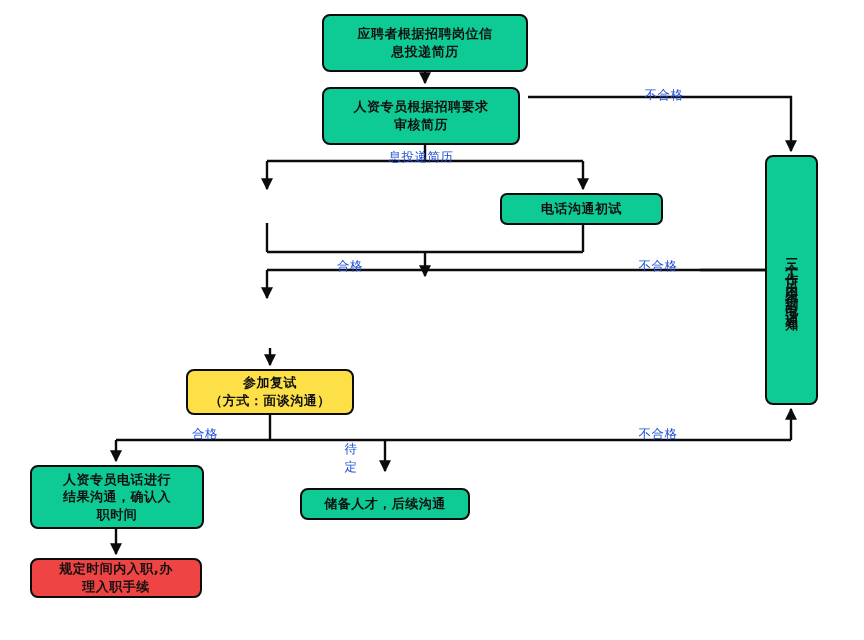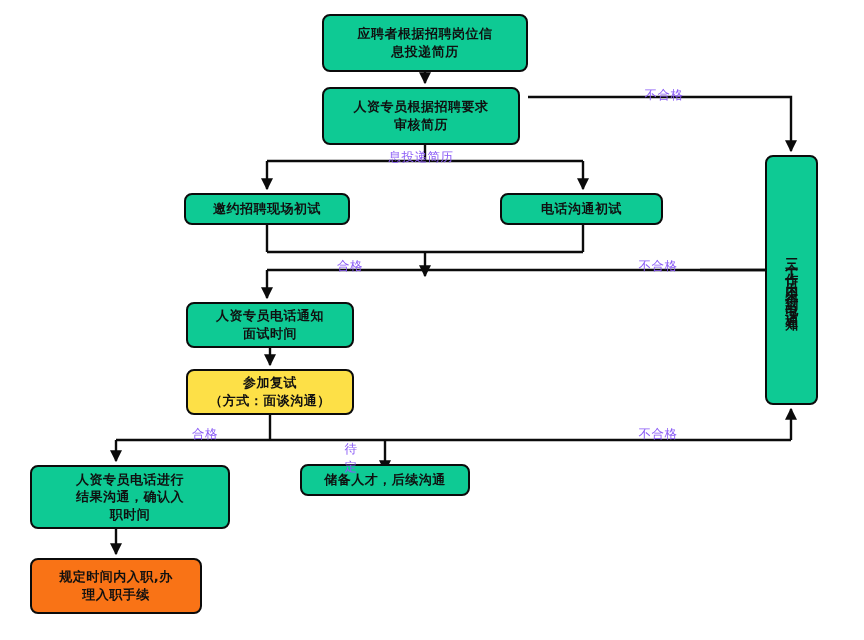--- a/index.html
+++ b/index.html
@@ -52,21 +52,21 @@
     letter-spacing: 5px;
     padding: 8px 2px;
     line-height: 1.2;
   }
   .node.vertical .node-text {
     white-space: normal;
   }
   .edge-label {
     position: absolute;
     font-size: 12.5px;
-    color: #8b5cf6;
+    color: #1d4ed8;
     font-weight: normal;
     white-space: pre-line;
     line-height: 1.45;
     letter-spacing: 0.5px;
     text-align: center;
   }
 </style>
 </head>
 <body>
 
@@ -113,50 +113,43 @@
   <div class="node" style="left: 322px; top: 14px; width: 206px; height: 58px; background: rgb(14, 202, 148); border-color: rgb(11, 11, 11); color: rgb(16, 16, 16);">
     <span class="node-text">应聘者根据招聘岗位信
 息投递简历</span>
   </div>
 
   <div class="node" style="left: 322px; top: 87px; width: 198px; height: 58px; background: rgb(14, 202, 148); border-color: rgb(11, 11, 11); color: rgb(16, 16, 16);">
     <span class="node-text">人资专员根据招聘要求
 审核简历</span>
   </div>
 
-  <div class="node" style="left: 184px; top: 193px; width: 166px; height: 30px; background: rgb(14, 202, 148); border-color: rgb(11, 11, 11); color: rgb(16, 16, 16);">
-    <span class="node-text">邀约招聘现场初试</span>
-  </div>
 
-  <div class="node" style="left: 500px; top: 193px; width: 163px; height: 30px; background: rgb(14, 202, 148); border-color: rgb(11, 11, 11); color: rgb(16, 16, 16);">
+  <div class="node" style="left: 500px; top: 193px; width: 163px; height: 30px; background: rgb(14, 202, 148); border-color: rgb(11, 11, 11); color: rgb(16, 16, 16); border-radius: 7px;">
     <span class="node-text">电话沟通初试</span>
   </div>
 
-  <div class="node" style="left: 186px; top: 302px; width: 168px; height: 46px; background: rgb(14, 202, 148); border-color: rgb(11, 11, 11); color: rgb(16, 16, 16);">
-    <span class="node-text">人资专员电话通知
-面试时间</span>
-  </div>
 
   <div class="node" style="left: 186px; top: 369px; width: 168px; height: 46px; background: #fde047; border-color: rgb(11, 11, 11); color: rgb(16, 16, 16);">
     <span class="node-text">参加复试
 （方式：面谈沟通）</span>
   </div>
 
-  <div class="node" style="left: 30px; top: 465px; width: 200px; height: 64px; background: rgb(14, 202, 148); border-color: rgb(11, 11, 11); color: rgb(16, 16, 16);">
+  <div class="node" style="left: 30px; top: 465px; width: 174px; height: 64px; background: rgb(14, 202, 148); border-color: rgb(11, 11, 11); color: rgb(16, 16, 16);">
     <span class="node-text">人资专员电话进行
 结果沟通，确认入
 职时间</span>
   </div>
 
-  <div class="node" style="left: 30px; top: 558px; width: 172px; height: 56px; background: #f97316; border-color: rgb(11, 11, 11); color: rgb(16, 16, 16);">
+  <div class="node" style="left: 30px; top: 558px; width: 172px; height: 40px; background: #ef4444; border-color: rgb(11, 11, 11); color: rgb(16, 16, 16);">
     <span class="node-text">规定时间内入职,办
 理入职手续</span>
   </div>
 
-  <div class="node" style="left: 300px; top: 464px; width: 170px; height: 29px; background: rgb(14, 202, 148); border-color: rgb(11, 11, 11); color: rgb(16, 16, 16); justify-content: center;">
+  <div class="node" style="left: 300px; top: 488px; width: 170px; height: 29px; background: rgb(14, 202, 148); border-color: rgb(11, 11, 11); color: rgb(16, 16, 16); justify-content: center;">
     <span class="node-text">储备人才，后续沟通</span>
   </div>
 
   <div class="node vertical" style="left: 765px; top: 155px; width: 53px; height: 250px; background: rgb(14, 202, 148); border-color: rgb(11, 11, 11); color: rgb(16, 16, 16);">
     <span class="node-text">三个工作日内未得到电话通知</span>
   </div>
 
   <div class="edge-label" style="left: 634px; top: 86px; width: 60px;">不合格</div>
   <div class="edge-label" style="left: 366px; top: 148px; width: 110px;">息投递简历</div>
   <div class="edge-label" style="left: 330px; top: 257px; width: 40px;">合格</div>

